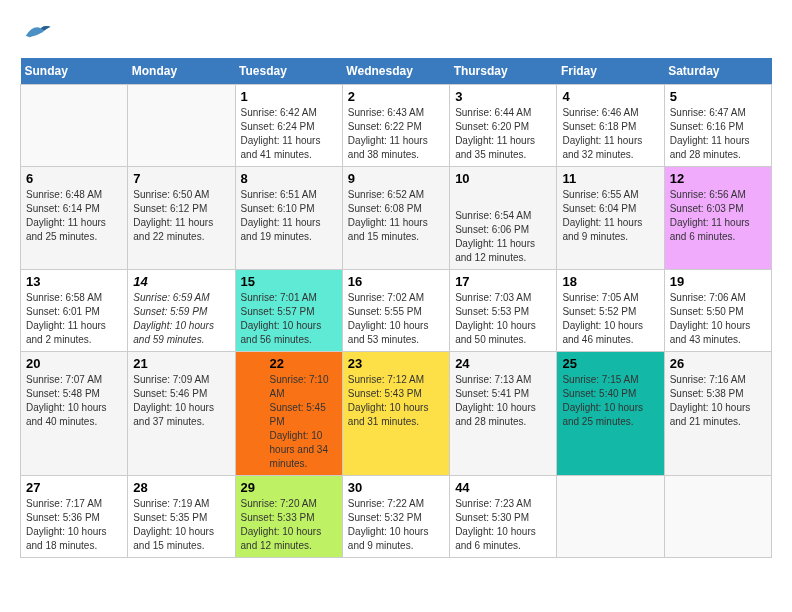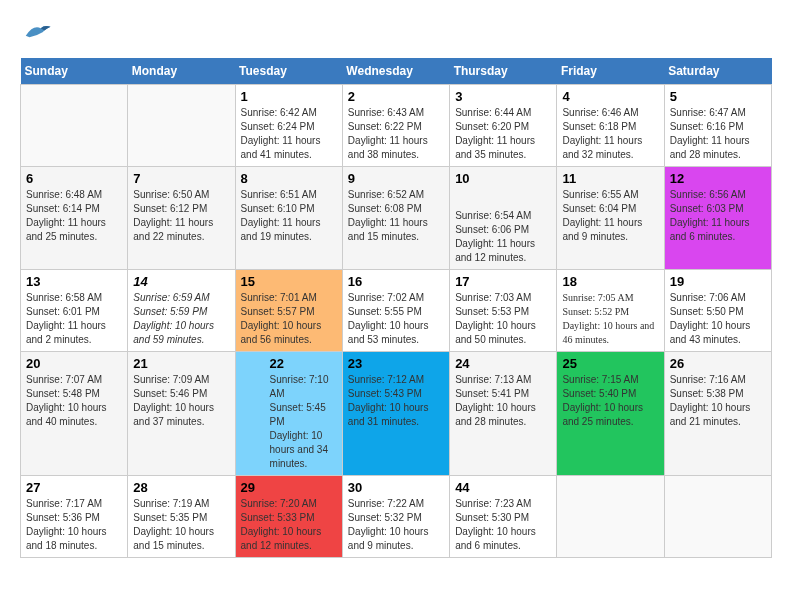--- a/index.html
+++ b/index.html
@@ -188,61 +188,61 @@
           <div class="day-info" style="white-space: pre-line; margin-top: 23px;">Sunrise: 6:54 AM
 Sunset: 6:06 PM
 Daylight: 11 hours and 12 minutes.</div>
         </td>
         <td style="background-color: rgb(245, 245, 245); margin-top: 15px;">
           <span class="day-number">11</span>
           <div class="day-info" style="white-space: pre-line;">Sunrise: 6:55 AM
 Sunset: 6:04 PM
 Daylight: 11 hours and 9 minutes.</div>
         </td>
-        <td style="background-color: #d946ef; margin-left: 36px;">
+        <td style="background-color: #f0abfc; margin-left: 36px;">
           <span class="day-number">12</span>
           <div class="day-info" style="white-space: pre-line;">Sunrise: 6:56 AM
 Sunset: 6:03 PM
 Daylight: 11 hours and 6 minutes.</div>
         </td>
       </tr>
       <tr>
         <td style="background-color: rgb(255, 255, 255); border-radius: 18px;">
           <span class="day-number">13</span>
           <div class="day-info" style="white-space: pre-line;">Sunrise: 6:58 AM
 Sunset: 6:01 PM
 Daylight: 11 hours and 2 minutes.</div>
         </td>
         <td style="background-color: rgb(255, 255, 255); font-style: italic;">
           <span class="day-number">14</span>
           <div class="day-info" style="white-space: pre-line;">Sunrise: 6:59 AM
 Sunset: 5:59 PM
 Daylight: 10 hours and 59 minutes.</div>
         </td>
-        <td style="background-color: #fdba74;">
+        <td style="background-color: #5eead4;">
           <span class="day-number">15</span>
           <div class="day-info" style="white-space: pre-line;">Sunrise: 7:01 AM
 Sunset: 5:57 PM
 Daylight: 10 hours and 56 minutes.</div>
         </td>
         <td style="background-color: rgb(255, 255, 255);">
           <span class="day-number">16</span>
           <div class="day-info" style="white-space: pre-line;">Sunrise: 7:02 AM
 Sunset: 5:55 PM
 Daylight: 10 hours and 53 minutes.</div>
         </td>
         <td style="background-color: rgb(255, 255, 255);">
           <span class="day-number">17</span>
           <div class="day-info" style="white-space: pre-line;">Sunrise: 7:03 AM
 Sunset: 5:53 PM
 Daylight: 10 hours and 50 minutes.</div>
         </td>
         <td style="background-color: rgb(255, 255, 255);">
           <span class="day-number">18</span>
-          <div class="day-info" style="white-space: pre-line; font-family: Liberation Serif, serif;">Sunrise: 7:05 AM
+          <div class="day-info" style="white-space: pre-line;">Sunrise: 7:05 AM
 Sunset: 5:52 PM
 Daylight: 10 hours and 46 minutes.</div>
         </td>
         <td style="background-color: rgb(255, 255, 255);">
           <span class="day-number">19</span>
           <div class="day-info" style="white-space: pre-line;">Sunrise: 7:06 AM
 Sunset: 5:50 PM
 Daylight: 10 hours and 43 minutes.</div>
         </td>
       </tr>
@@ -252,39 +252,39 @@
           <div class="day-info" style="white-space: pre-line;">Sunrise: 7:07 AM
 Sunset: 5:48 PM
 Daylight: 10 hours and 40 minutes.</div>
         </td>
         <td style="background-color: rgb(245, 245, 245);">
           <span class="day-number">21</span>
           <div class="day-info" style="white-space: pre-line;">Sunrise: 7:09 AM
 Sunset: 5:46 PM
 Daylight: 10 hours and 37 minutes.</div>
         </td>
-        <td style="background-color: #7dd3fc; padding-left: 34px;">
+        <td style="background-color: #f97316; padding-left: 34px;">
           <span class="day-number">22</span>
           <div class="day-info" style="white-space: pre-line;">Sunrise: 7:10 AM
 Sunset: 5:45 PM
 Daylight: 10 hours and 34 minutes.</div>
         </td>
-        <td style="background-color: #0ea5e9;">
+        <td style="background-color: #fde047;">
           <span class="day-number">23</span>
           <div class="day-info" style="white-space: pre-line;">Sunrise: 7:12 AM
 Sunset: 5:43 PM
 Daylight: 10 hours and 31 minutes.</div>
         </td>
         <td style="background-color: rgb(245, 245, 245);">
           <span class="day-number">24</span>
           <div class="day-info" style="white-space: pre-line;">Sunrise: 7:13 AM
 Sunset: 5:41 PM
 Daylight: 10 hours and 28 minutes.</div>
         </td>
-        <td style="background-color: #22c55e; margin-left: 44px;">
+        <td style="background-color: #14b8a6; margin-left: 44px;">
           <span class="day-number">25</span>
           <div class="day-info" style="white-space: pre-line;">Sunrise: 7:15 AM
 Sunset: 5:40 PM
 Daylight: 10 hours and 25 minutes.</div>
         </td>
         <td style="background-color: rgb(245, 245, 245);">
           <span class="day-number">26</span>
           <div class="day-info" style="white-space: pre-line;">Sunrise: 7:16 AM
 Sunset: 5:38 PM
 Daylight: 10 hours and 21 minutes.</div>
@@ -296,21 +296,21 @@
           <div class="day-info" style="white-space: pre-line;">Sunrise: 7:17 AM
 Sunset: 5:36 PM
 Daylight: 10 hours and 18 minutes.</div>
         </td>
         <td style="background-color: rgb(255, 255, 255);">
           <span class="day-number">28</span>
           <div class="day-info" style="white-space: pre-line;">Sunrise: 7:19 AM
 Sunset: 5:35 PM
 Daylight: 10 hours and 15 minutes.</div>
         </td>
-        <td style="background-color: #ef4444;">
+        <td style="background-color: #bef264;">
           <span class="day-number">29</span>
           <div class="day-info" style="white-space: pre-line;">Sunrise: 7:20 AM
 Sunset: 5:33 PM
 Daylight: 10 hours and 12 minutes.</div>
         </td>
         <td style="background-color: rgb(255, 255, 255);">
           <span class="day-number">30</span>
           <div class="day-info" style="white-space: pre-line;">Sunrise: 7:22 AM
 Sunset: 5:32 PM
 Daylight: 10 hours and 9 minutes.</div>

